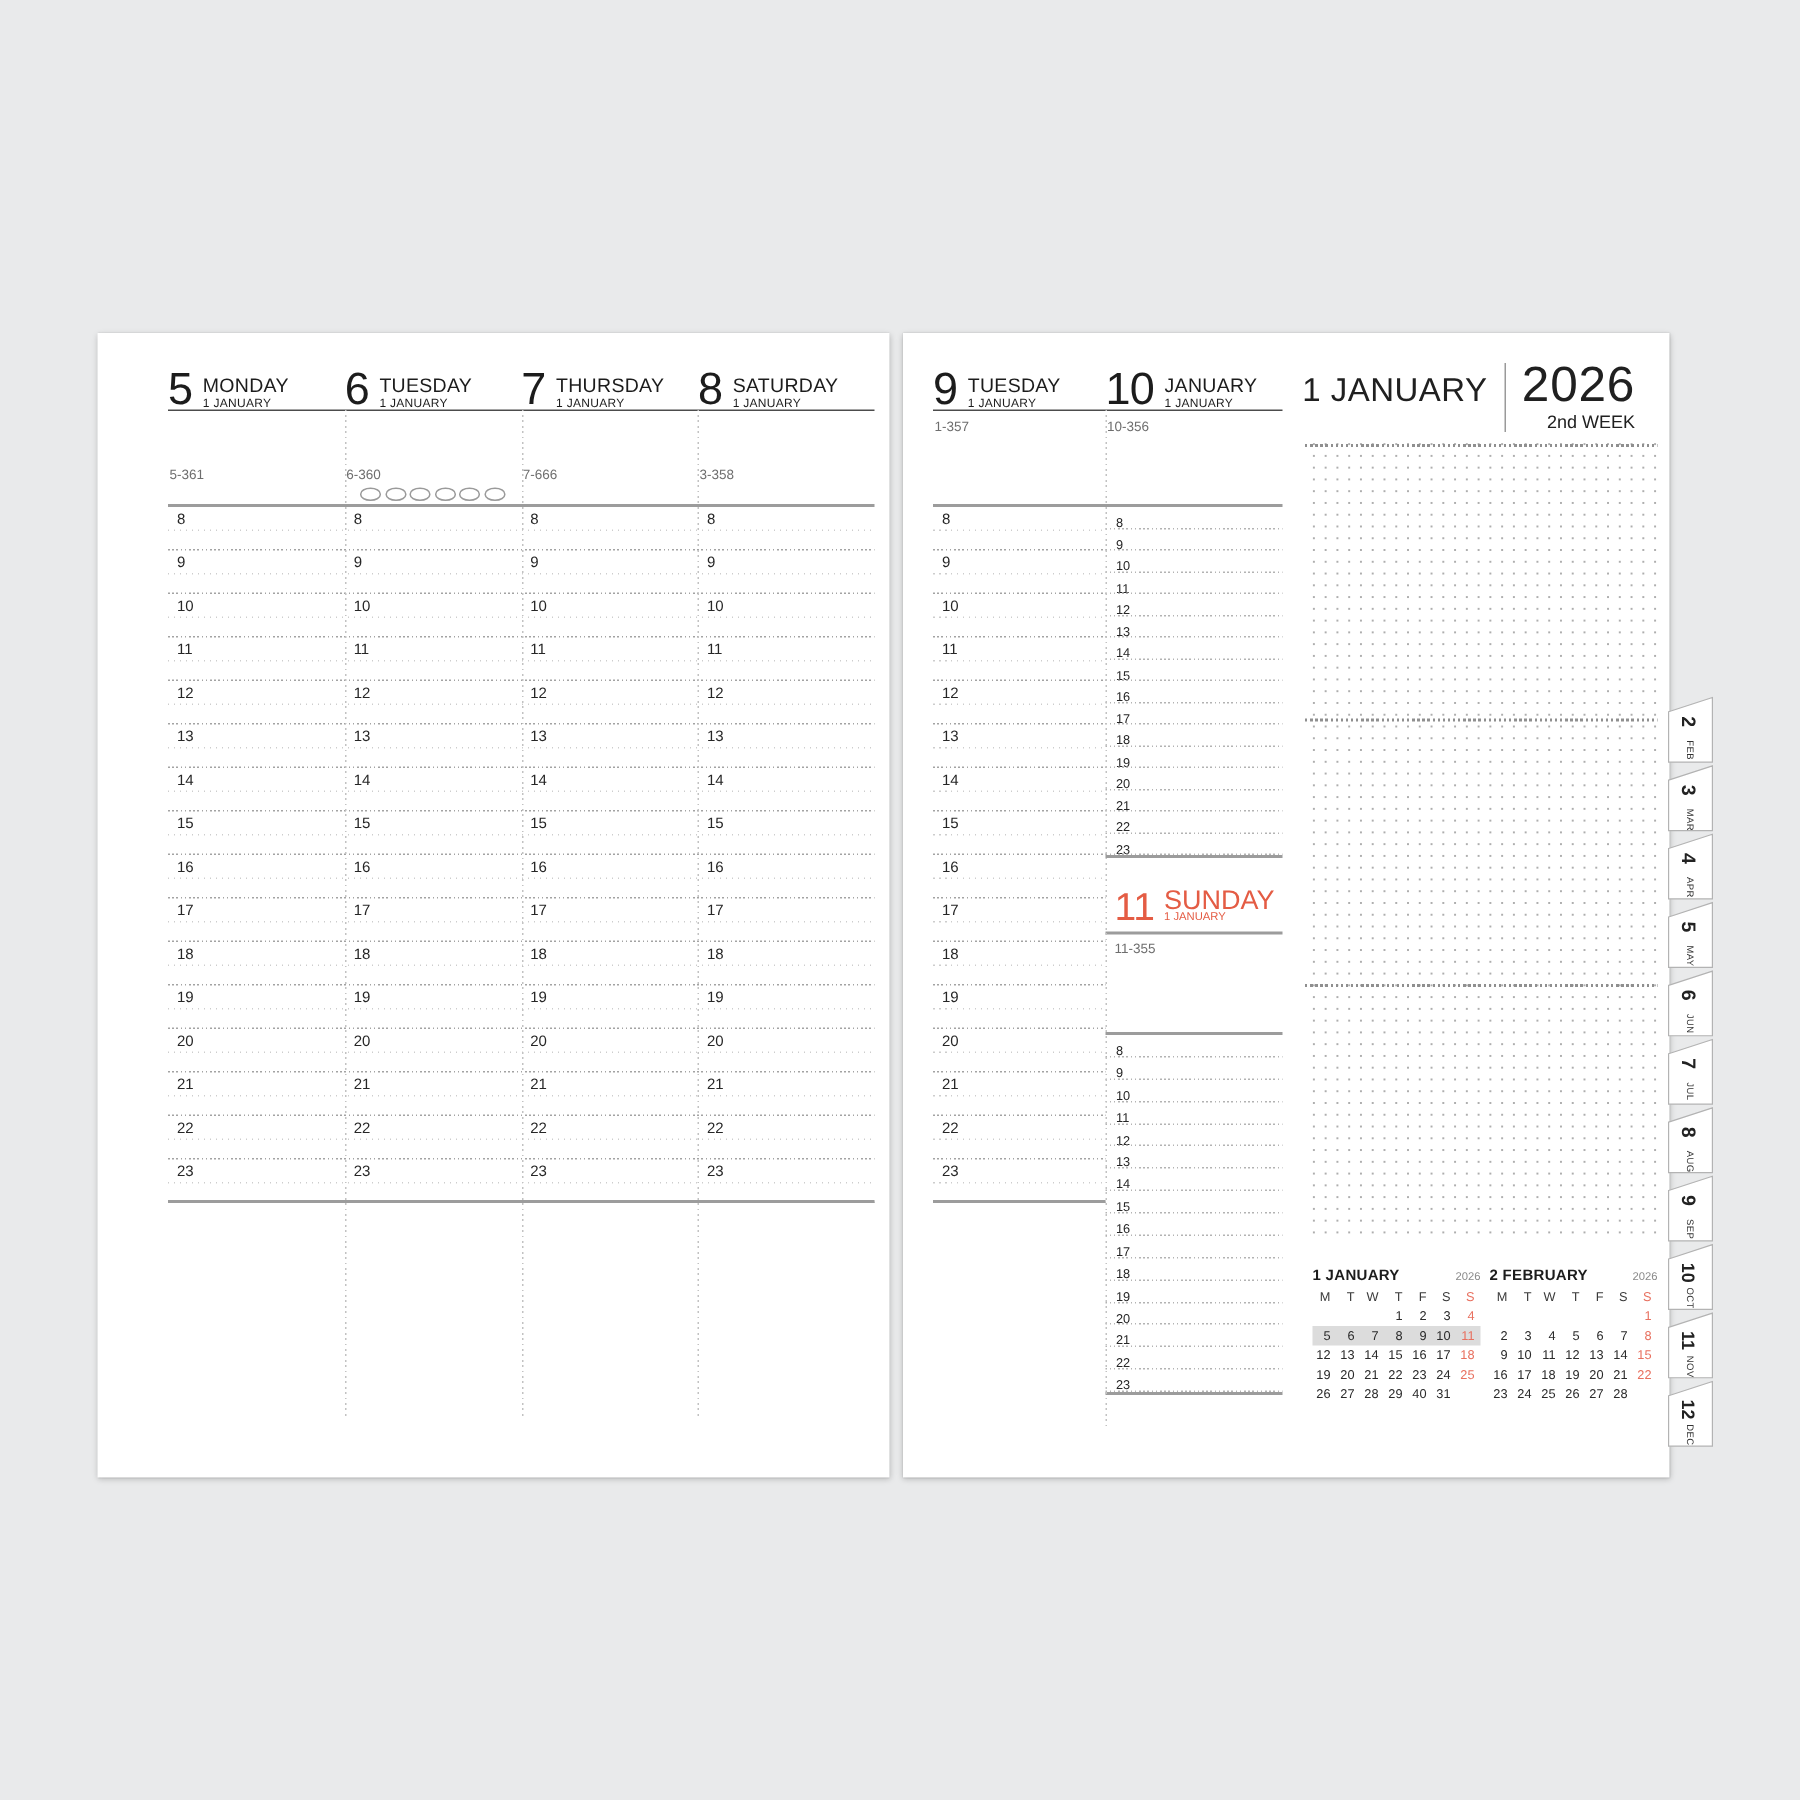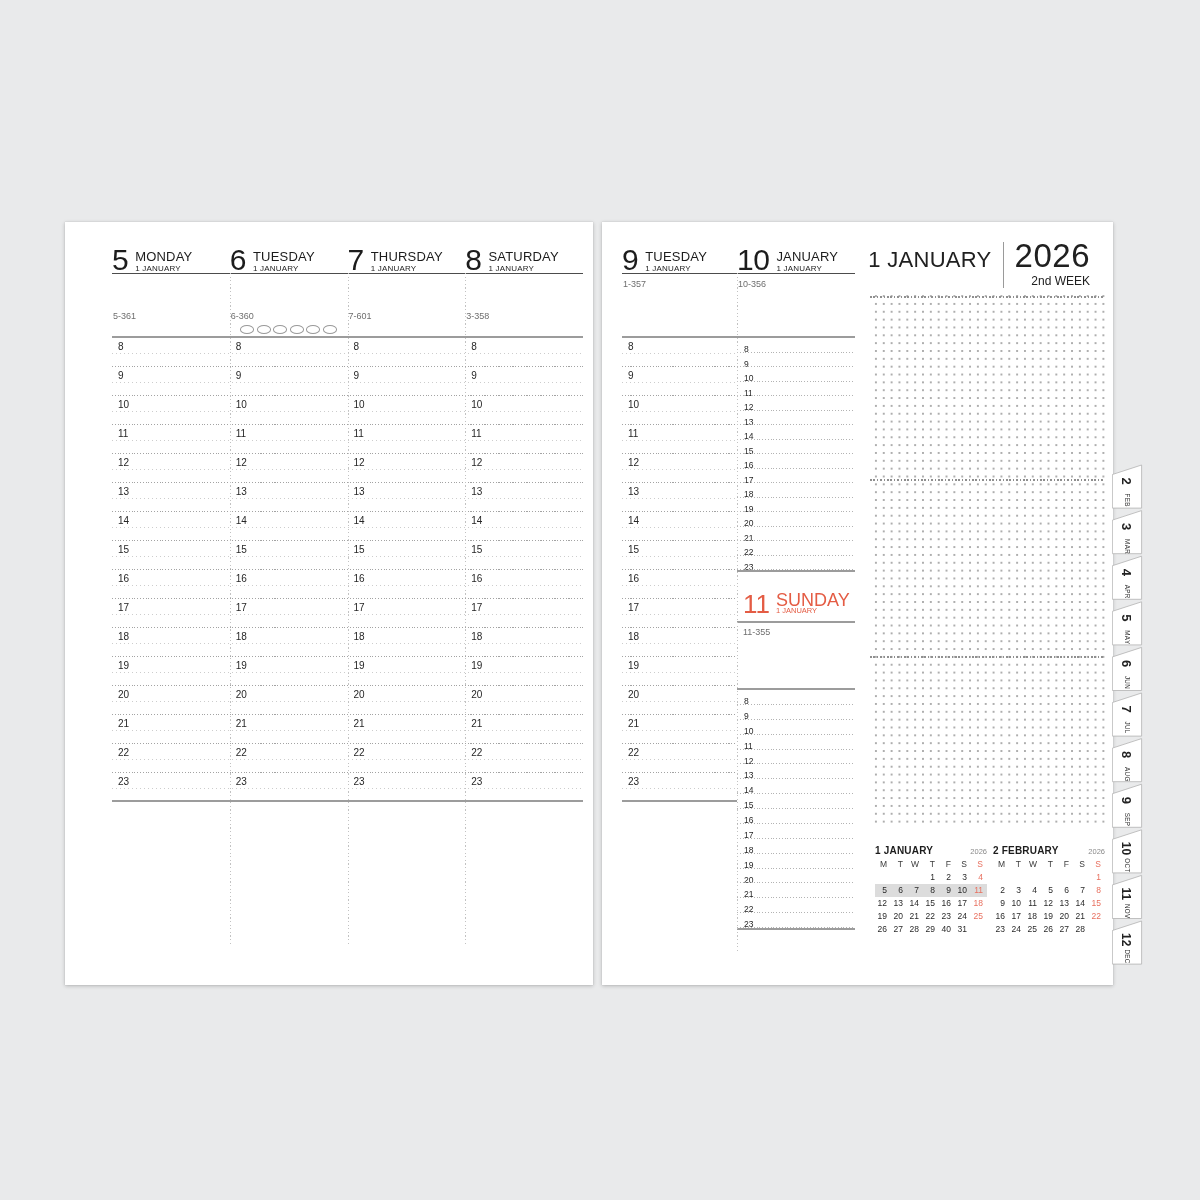--- a/index.html
+++ b/index.html
@@ -110,21 +110,21 @@
           <span class="dname">SATURDAY</span>
           <span class="dsub">1 JANUARY</span>
         </span>
       </div>
       </div>
     <div class="hline" style="left:47px;top:51px;width:471px;"></div>
 
     <div class="dnotes" style="left:47px;top:57px;width:471px;grid-template-columns:repeat(4,117.75px);margin-top:32px;">
         <span class="dnote">5-361</span>
         <span class="dnote">6-360</span>
-        <span class="dnote">7-601</span>
+        <span class="dnote">7-666</span>
         <span class="dnote">3-358</span>
       </div>
 
     <div class="badges" style="left:165px;top:103px;width:117px;">
         <span class="badge"></span>
         <span class="badge"></span>
         <span class="badge"></span>
         <span class="badge"></span>
         <span class="badge"></span>
         <span class="badge"></span>

